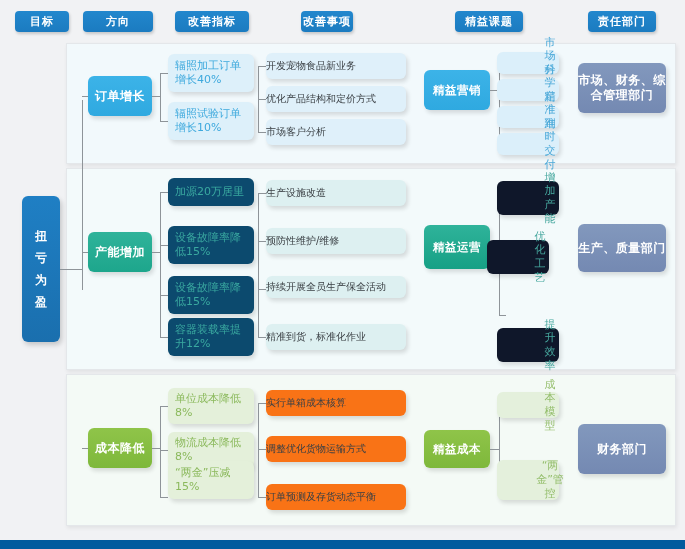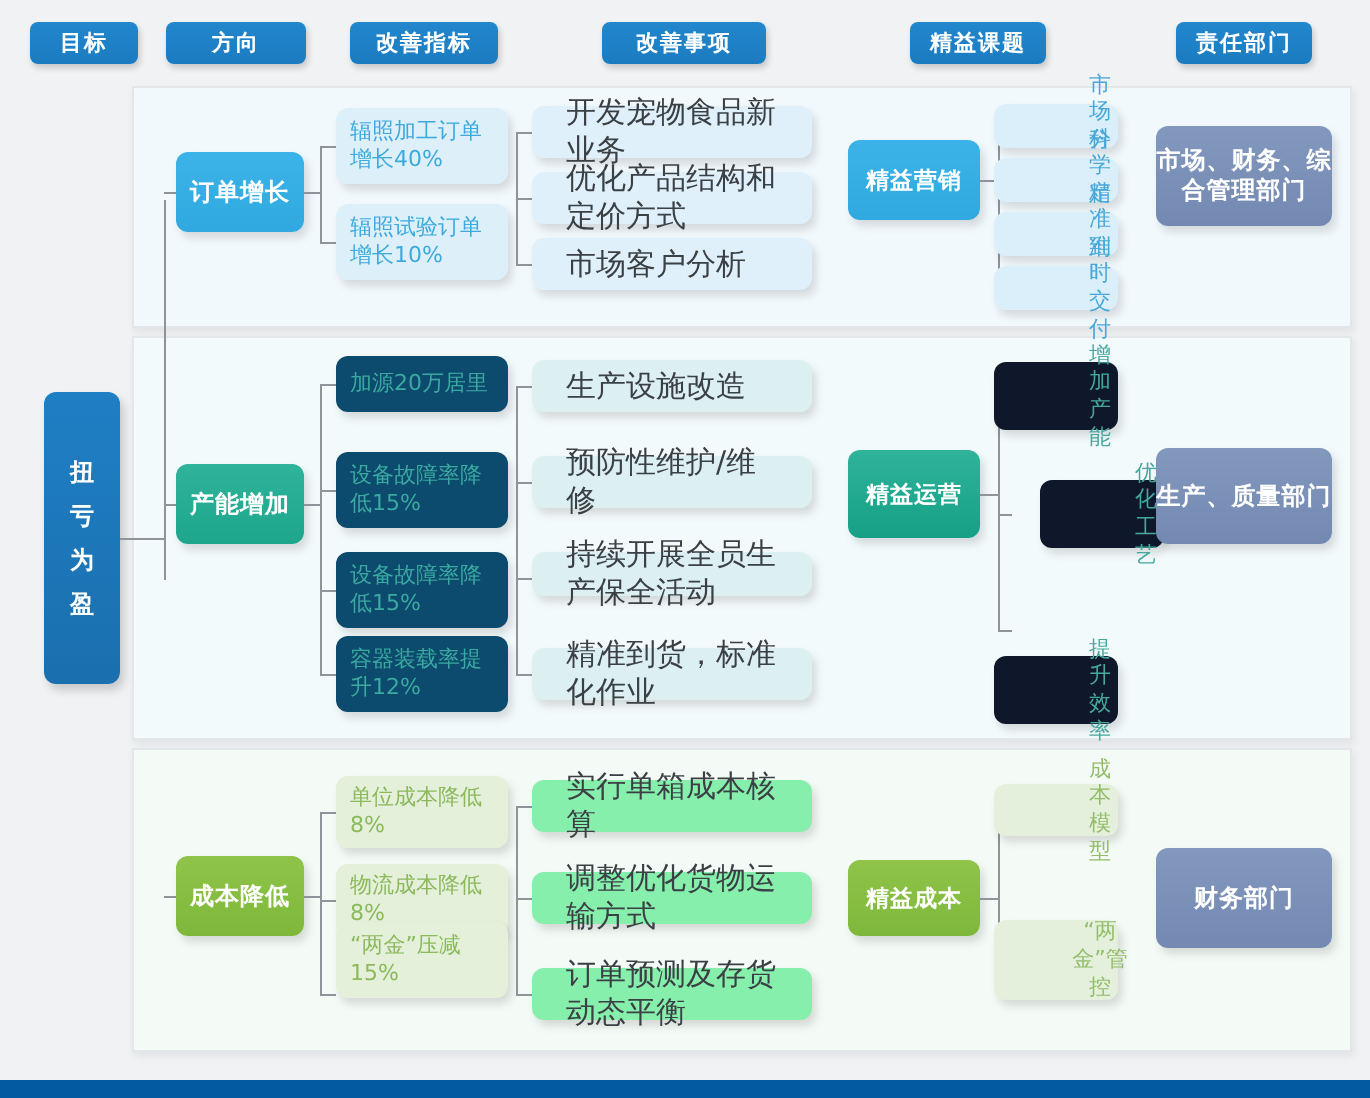--- a/index.html
+++ b/index.html
@@ -57,24 +57,24 @@
   .dir.c0{background:linear-gradient(180deg,#3cb3e8 0%,#2fa9e0 100%);}
   .dir.c1{background:linear-gradient(180deg,#2fb39a 0%,#1da68c 100%);}
   .dir.c2{background:linear-gradient(180deg,#86c council,#86c442 100%);}
   .dir.c2{background:linear-gradient(180deg,#8fc449 0%,#7eb83b 100%);}
   
   .metric{font-size:11px;padding:4px 7px;justify-content:flex-start;text-align:left;}
   .metric.c0{background:#ddf0fa;color:#3ea9dd;}
   .metric.c1{background:#0c4a6e;color:#3aa9a0;}
   .metric.c2{background:#e4f0da;color:#8bb95c;}
   
-  .item{font-size:15px;color:#3b4045;padding:5px 17px;justify-content:flex-start;text-align:left;}
+  .item{font-size:10px;color:#3b4045;padding:5px 0;justify-content:flex-start;text-align:left;}
   .item.c0{background:#dff0fa;}
   .item.c1{background:#ddf0f1;}
-  .item.c2{background:#86efac;}
+  .item.c2{background:#f97316;}
   
   .topic{color:#ffffff;font-size:11.5px;font-weight:bold;letter-spacing:.5px;}
   .topic.c0{background:linear-gradient(180deg,#3cb3e8 0%,#2fa9e0 100%);}
   .topic.c1{background:linear-gradient(180deg,#2fb39a 0%,#16a085 100%);}
   .topic.c2{background:linear-gradient(180deg,#8fc449 0%,#7eb83b 100%);}
   
   .sub{font-size:11px;padding-left:44px;}
   .sub.c0{background:#dbeffa;color:#4aa8d8;}
   .sub.c1{background:#0f172a;color:#46a79e;}
   .sub.c2{background:#e4f0dc;color:#93bd6a;}
@@ -100,21 +100,21 @@
 
 <div class="row-panel" id="row-0"></div>
 <div class="row-panel" id="row-1"></div>
 <div class="row-panel" id="row-2"></div>
 
 <div class="footer"></div>
 
 <div class="hdr-btn" style="left: 15px; width: 54px;">目标</div>
 <div class="hdr-btn" style="left: 83px; width: 70px;">方向</div>
 <div class="hdr-btn" style="left: 175px; width: 74px;">改善指标</div>
-<div class="hdr-btn" style="left: 301px; width: 82px;">改善事项</div>
+<div class="hdr-btn" style="left: 301px; width: 52px;">改善事项</div>
 <div class="hdr-btn" style="left: 455px; width: 68px;">精益课题</div>
 <div class="hdr-btn" style="left: 588px; width: 68px;">责任部门</div>
 <div class="ln lnv" style="left: 60px; top: 269px; width: 1px; height: 1px;"></div>
 <div class="ln lnh" style="left: 60px; top: 269px; width: 22px; height: 1px;"></div>
 <div class="ln lnv" style="left: 82px; top: 100px; width: 1px; height: 190px;"></div>
 <div class="ln lnh" style="left: 82px; top: 96px; width: 24px; height: 1px;"></div>
 <div class="node dir c0" style="left: 88px; top: 76px; width: 64px; height: 40px;">订单增长</div>
 <div class="ln lnh" style="left: 152px; top: 96px; width: 8px; height: 1px;"></div>
 <div class="ln lnv" style="left: 160px; top: 73px; width: 1px; height: 48px;"></div>
 <div class="ln lnh" style="left: 160px; top: 73px; width: 8px; height: 1px;"></div>
@@ -160,21 +160,21 @@
 <div class="ln lnh" style="left: 258px; top: 289px; width: 8px; height: 1px;"></div>
 <div class="node item c1" style="left: 266px; top: 276px; width: 140px; height: 22px;">持续开展全员生产保全活动</div>
 <div class="ln lnh" style="left: 258px; top: 337px; width: 8px; height: 1px;"></div>
 <div class="node item c1" style="left: 266px; top: 324px; width: 140px; height: 26px;">精准到货，标准化作业</div>
 <div class="node topic c1" style="left: 424px; top: 225px; width: 66px; height: 44px;">精益运营</div>
 <div class="ln lnh" style="left: 490px; top: 247px; width: 9px; height: 1px;"></div>
 <div class="ln lnv" style="left: 499px; top: 198px; width: 1px; height: 117px;"></div>
 <div class="ln lnh" style="left: 499px; top: 198px; width: 7px; height: 1px;"></div>
 <div class="node sub c1" style="left: 497px; top: 181px; width: 62px; height: 34px;">增加产能</div>
 <div class="ln lnh" style="left: 499px; top: 257px; width: 7px; height: 1px;"></div>
-<div class="node sub c1" style="left: 520px; top: 240px; width: 62px; height: 34px;">优化工艺</div>
+<div class="node sub c1" style="left: 487px; top: 240px; width: 62px; height: 34px;">优化工艺</div>
 <div class="ln lnh" style="left: 499px; top: 315px; width: 7px; height: 1px;"></div>
 <div class="node sub c1" style="left: 497px; top: 298px; width: 62px; height: 34px; margin-top: 30px;">提升效率</div>
 <div class="node dept" style="left: 578px; top: 224px; width: 88px; height: 48px;">生产、质量部门</div>
 <div class="ln lnh" style="left: 82px; top: 448px; width: 24px; height: 1px;"></div>
 <div class="node dir c2" style="left: 88px; top: 428px; width: 64px; height: 40px;">成本降低</div>
 <div class="ln lnh" style="left: 152px; top: 448px; width: 8px; height: 1px;"></div>
 <div class="ln lnv" style="left: 160px; top: 406px; width: 1px; height: 91px;"></div>
 <div class="ln lnh" style="left: 160px; top: 406px; width: 8px; height: 1px;"></div>
 <div class="node metric c2" style="left: 168px; top: 388px; width: 86px; height: 36px;">单位成本降低8%</div>
 <div class="ln lnh" style="left: 160px; top: 450px; width: 8px; height: 1px;"></div>

